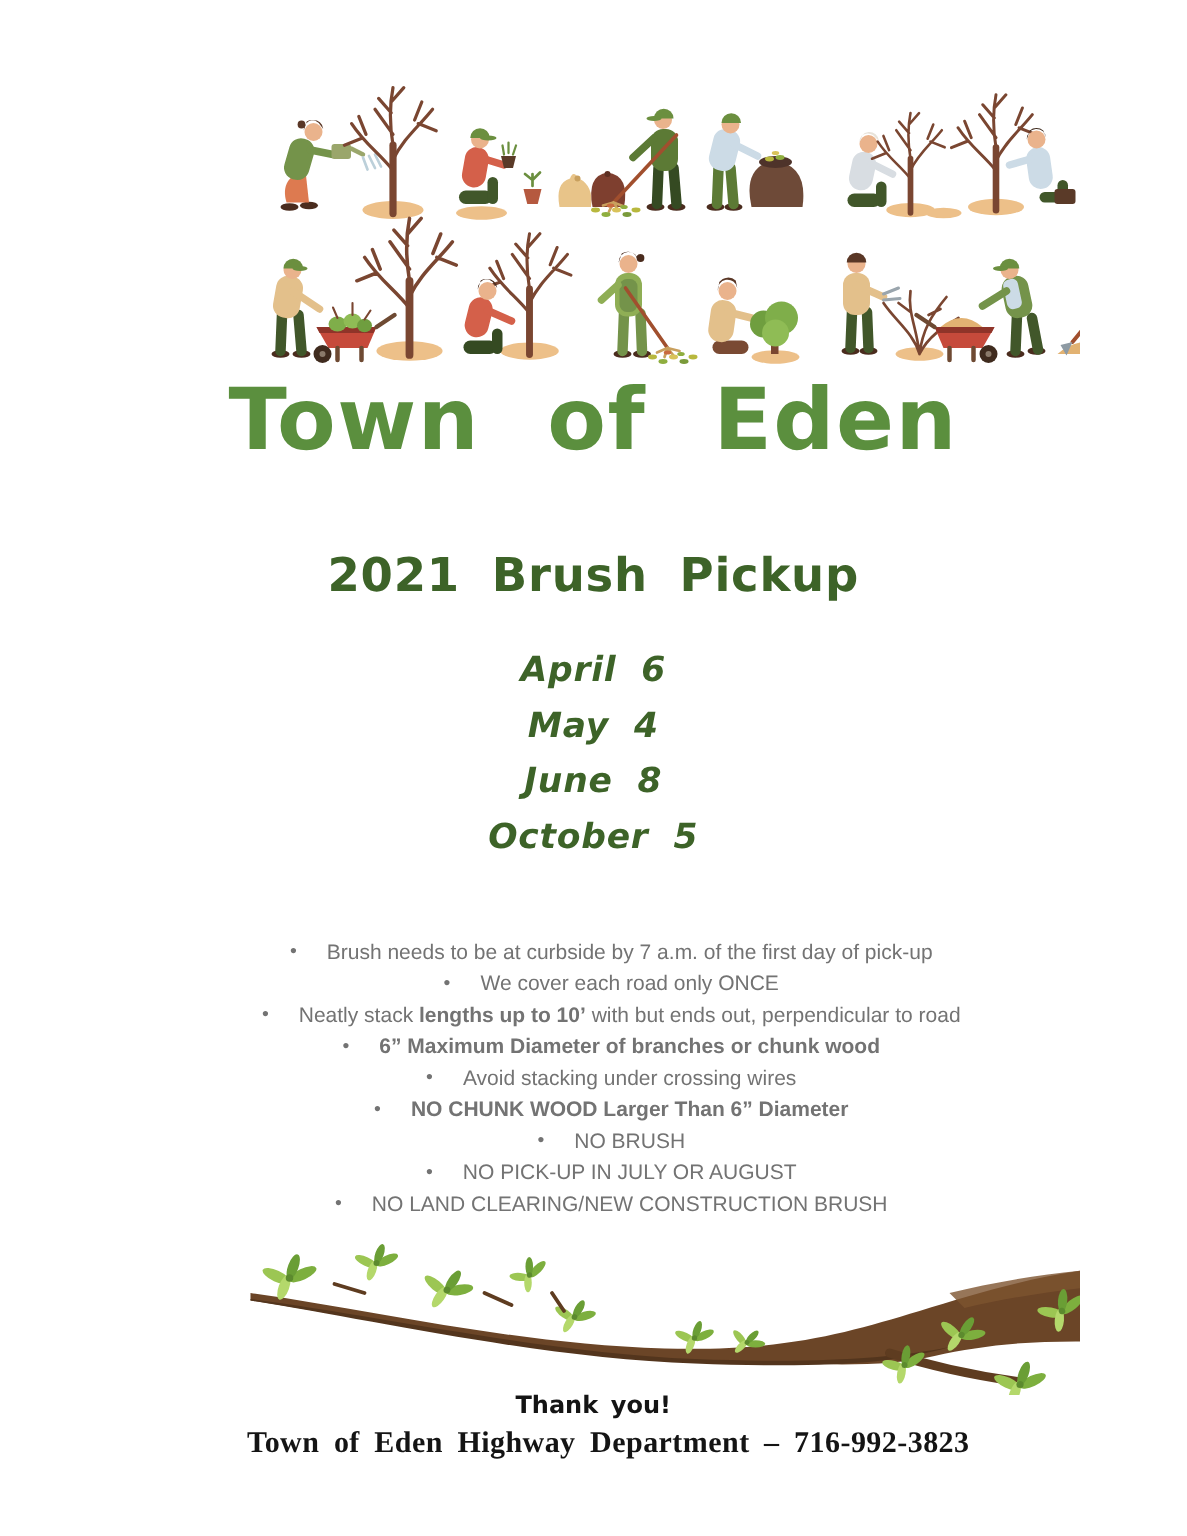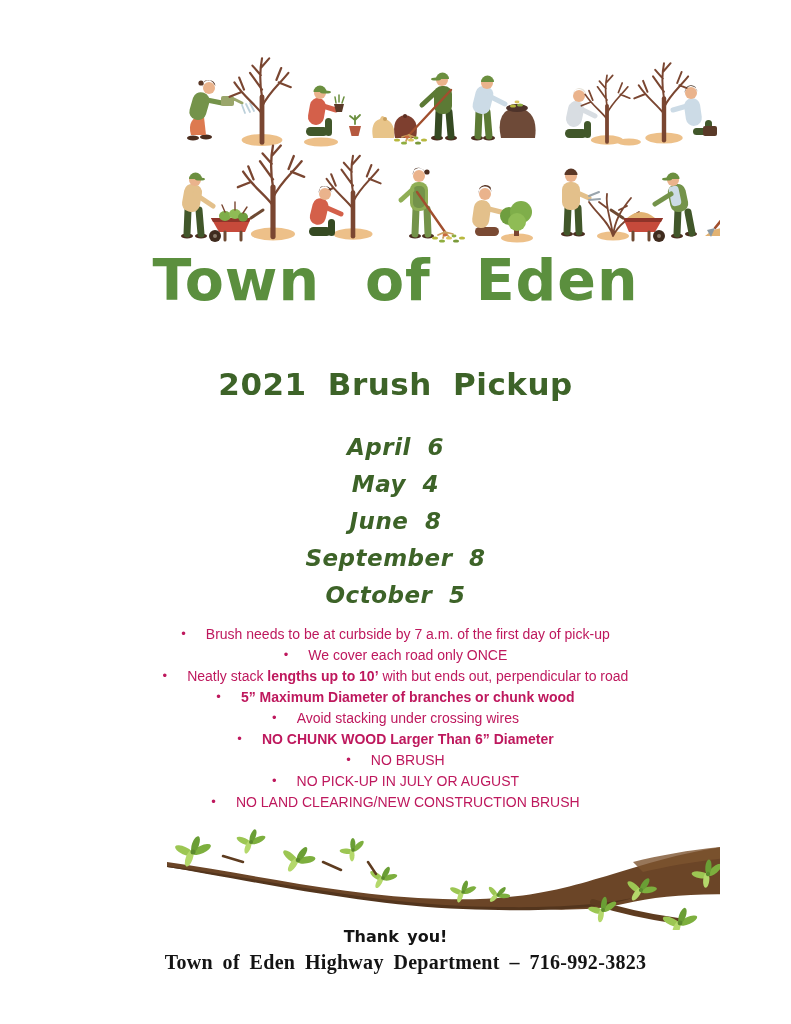--- a/index.html
+++ b/index.html
@@ -344,29 +344,28 @@
     </g>
   </svg>
 
   <div class="page-title" style="color: rgb(91, 143, 62);">Town of Eden</div>
   <div class="page-subtitle" style="color: rgb(61, 99, 40);">2021 Brush Pickup</div>
 
   <div class="dates" style="color: rgb(61, 99, 40); font-style: italic;">
       <div class="date-line">April 6</div>
       <div class="date-line">May 4</div>
       <div class="date-line">June 8</div>
-      <div class="date-line">September 8</div>
       <div class="date-line">October 5</div>
     </div>
 
-  <div class="rules" style="color: #be185d;">
+  <div class="rules" style="color: #737373; margin-left: 12px;">
       <div class="rule-line"><span class="rule-bullet">•</span><span>Brush needs to be at curbside by 7 a.m. of the first day of pick-up</span></div>
       <div class="rule-line"><span class="rule-bullet">•</span><span>We cover each road only ONCE</span></div>
       <div class="rule-line"><span class="rule-bullet">•</span><span>Neatly stack </span><span class="b">lengths up to 10’</span><span> with but ends out, perpendicular to road</span></div>
-      <div class="rule-line"><span class="rule-bullet">•</span><span class="b">5” Maximum Diameter of branches or chunk wood</span></div>
+      <div class="rule-line"><span class="rule-bullet">•</span><span class="b">6” Maximum Diameter of branches or chunk wood</span></div>
       <div class="rule-line"><span class="rule-bullet">•</span><span>Avoid stacking under crossing wires</span></div>
       <div class="rule-line"><span class="rule-bullet">•</span><span class="b">NO CHUNK WOOD Larger Than 6” Diameter</span></div>
       <div class="rule-line"><span class="rule-bullet">•</span><span>NO BRUSH</span></div>
       <div class="rule-line"><span class="rule-bullet">•</span><span>NO PICK-UP IN JULY OR AUGUST</span></div>
       <div class="rule-line"><span class="rule-bullet">•</span><span>NO LAND CLEARING/NEW CONSTRUCTION BRUSH</span></div>
     </div>
 
   <svg class="il-branch" viewBox="0 0 610 108" aria-hidden="true">
     <defs>
       <g id="leafc">

